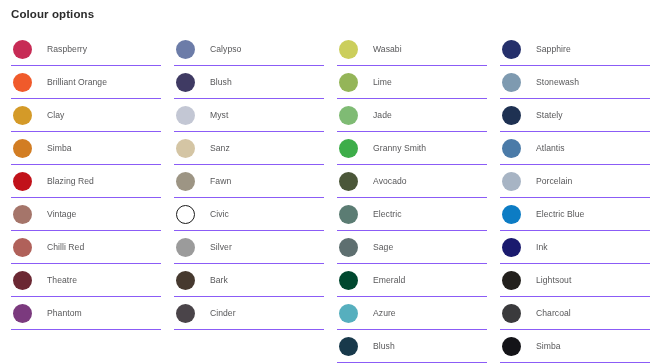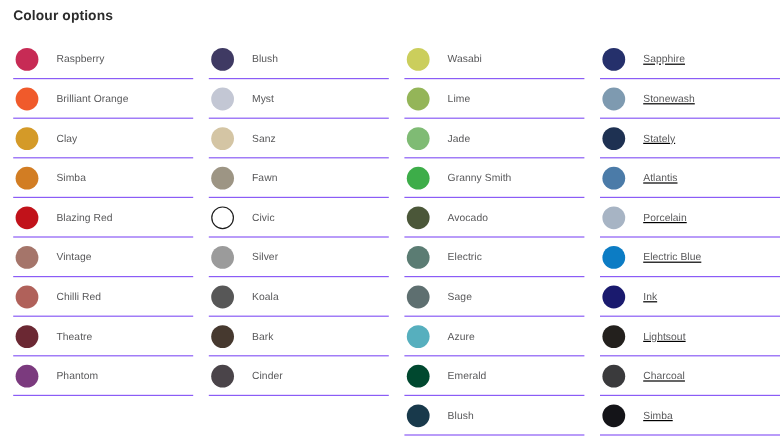--- a/index.html
+++ b/index.html
@@ -36,21 +36,20 @@
     flex-direction: row;
     align-items: flex-start;
   }
 
   .swatch-column {
     width: 150px;
     margin-right: 13px;
   }
   .swatch-column:last-child {
     margin-right: 0;
-    text-decoration: underline;
   }
 
   .swatch-row {
     position: relative;
     height: 32px;
     display: flex;
     align-items: center;
     border-bottom: 1px solid #8b5cf6;
   }
   .swatch-row:first-child {
@@ -121,20 +120,24 @@
           <span class="swatch-dot" style="background: rgb(107, 40, 51);"></span>
           <span class="swatch-label">Theatre</span>
         </div>
         <div class="swatch-row">
           <span class="swatch-dot" style="background: rgb(123, 58, 126);"></span>
           <span class="swatch-label">Phantom</span>
         </div>
       </div>
       <div class="swatch-column">
         <div class="swatch-row">
+          <span class="swatch-dot" style="background: rgb(108, 124, 168);"></span>
+          <span class="swatch-label">Calypso</span>
+        </div>
+        <div class="swatch-row">
           <span class="swatch-dot" style="background: rgb(63, 58, 99);"></span>
           <span class="swatch-label">Blush</span>
         </div>
         <div class="swatch-row">
           <span class="swatch-dot" style="background: rgb(195, 199, 212);"></span>
           <span class="swatch-label">Myst</span>
         </div>
         <div class="swatch-row">
           <span class="swatch-dot" style="background: rgb(212, 197, 164);"></span>
           <span class="swatch-label">Sanz</span>
@@ -145,24 +148,20 @@
         </div>
         <div class="swatch-row">
           <span class="swatch-dot outlined" style="background: rgb(255, 255, 255);"></span>
           <span class="swatch-label">Civic</span>
         </div>
         <div class="swatch-row">
           <span class="swatch-dot" style="background: rgb(155, 155, 155);"></span>
           <span class="swatch-label">Silver</span>
         </div>
         <div class="swatch-row">
-          <span class="swatch-dot" style="background: rgb(87, 87, 87);"></span>
-          <span class="swatch-label">Koala</span>
-        </div>
-        <div class="swatch-row">
           <span class="swatch-dot" style="background: rgb(70, 57, 47);"></span>
           <span class="swatch-label">Bark</span>
         </div>
         <div class="swatch-row">
           <span class="swatch-dot" style="background: rgb(74, 68, 73);"></span>
           <span class="swatch-label">Cinder</span>
         </div>
       </div>
       <div class="swatch-column">
         <div class="swatch-row">
@@ -187,28 +186,28 @@
         </div>
         <div class="swatch-row">
           <span class="swatch-dot" style="background: rgb(91, 124, 115);"></span>
           <span class="swatch-label">Electric</span>
         </div>
         <div class="swatch-row">
           <span class="swatch-dot" style="background: rgb(94, 111, 112);"></span>
           <span class="swatch-label">Sage</span>
         </div>
         <div class="swatch-row">
+          <span class="swatch-dot" style="background: rgb(0, 72, 47);"></span>
+          <span class="swatch-label">Emerald</span>
+        </div>
+        <div class="swatch-row">
           <span class="swatch-dot" style="background: rgb(86, 175, 190);"></span>
           <span class="swatch-label">Azure</span>
         </div>
         <div class="swatch-row">
-          <span class="swatch-dot" style="background: rgb(0, 72, 47);"></span>
-          <span class="swatch-label">Emerald</span>
-        </div>
-        <div class="swatch-row">
           <span class="swatch-dot" style="background: rgb(24, 57, 75);"></span>
           <span class="swatch-label">Blush</span>
         </div>
       </div>
       <div class="swatch-column">
         <div class="swatch-row">
           <span class="swatch-dot" style="background: rgb(37, 48, 107);"></span>
           <span class="swatch-label">Sapphire</span>
         </div>
         <div class="swatch-row">

